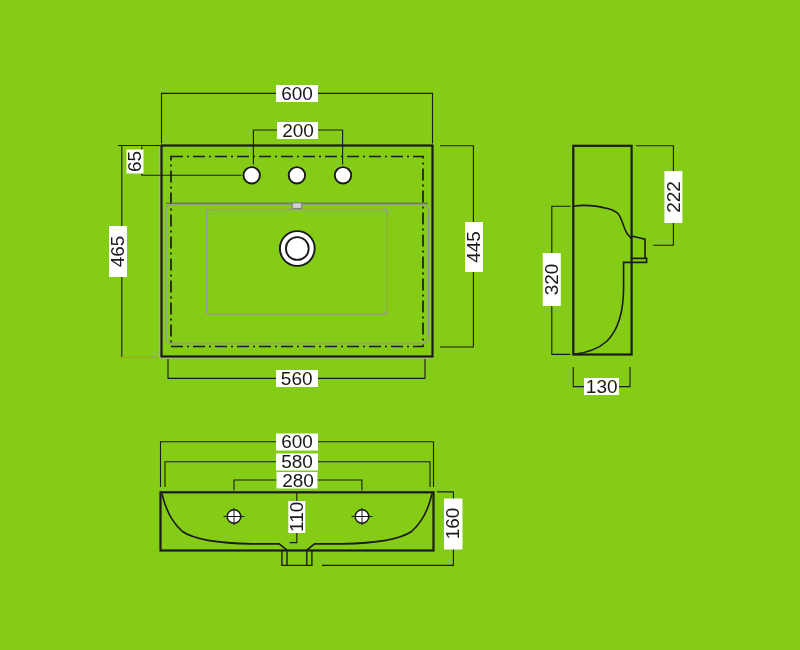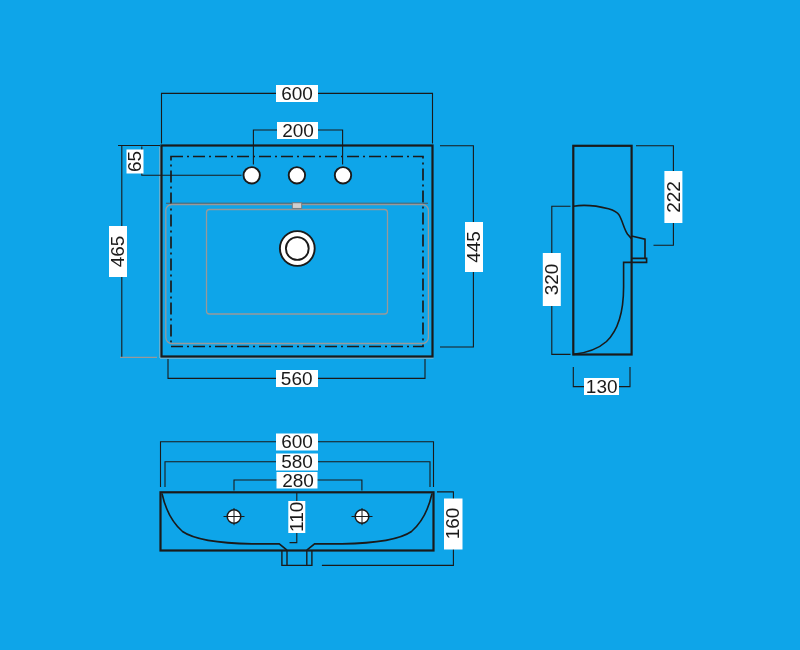--- a/index.html
+++ b/index.html
@@ -1,16 +1,16 @@
 <!DOCTYPE html>
 <html><head>
 <meta charset="utf-8">
 <style>
   html,body{margin:0;padding:0;background:#ffffff;}
-  .stage{position:relative;width:800px;height:650px;background:#0ea5e9;overflow:hidden;
+  .stage{position:relative;width:800px;height:650px;background:#84cc16;overflow:hidden;
          font-family:"Liberation Sans", sans-serif;}
   svg{display:block;}
   .outline{fill:none;stroke:#1a1a1a;stroke-width:2.2;}
   .profile{fill:none;stroke:#1a1a1a;stroke-width:1.6;}
   .thin{fill:none;stroke:#1a1a1a;stroke-width:1.4;}
   .dashdot{fill:none;stroke:#1a1a1a;stroke-width:1.7;stroke-dasharray:12 4 2 4;}
   .aux{fill:none;stroke:#999999;stroke-width:1.3;}
   .rimline{fill:none;stroke:#555555;stroke-width:1.1;}
   .shadow{fill:none;stroke:#bbbbbb;stroke-width:1;}
   .dim{fill:none;stroke:#1a1a1a;stroke-width:1.1;}

